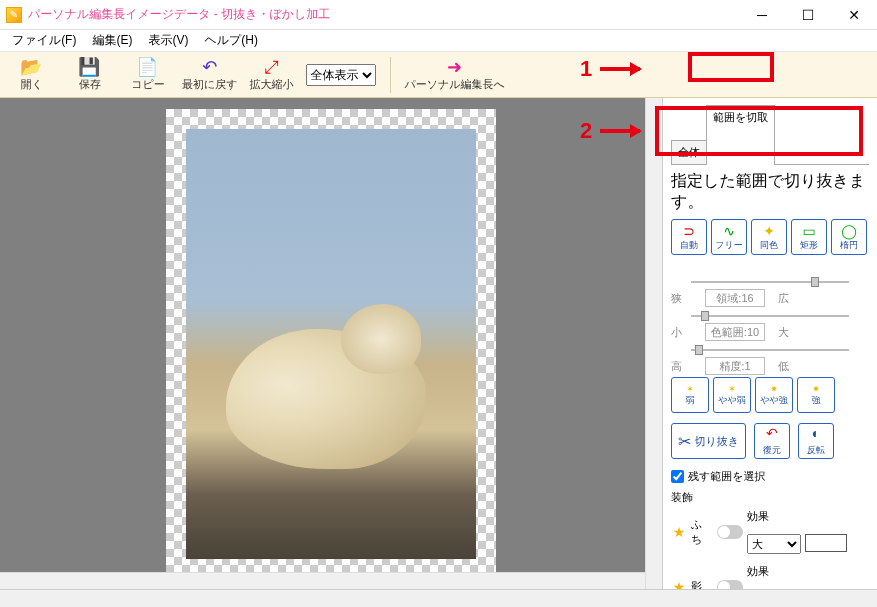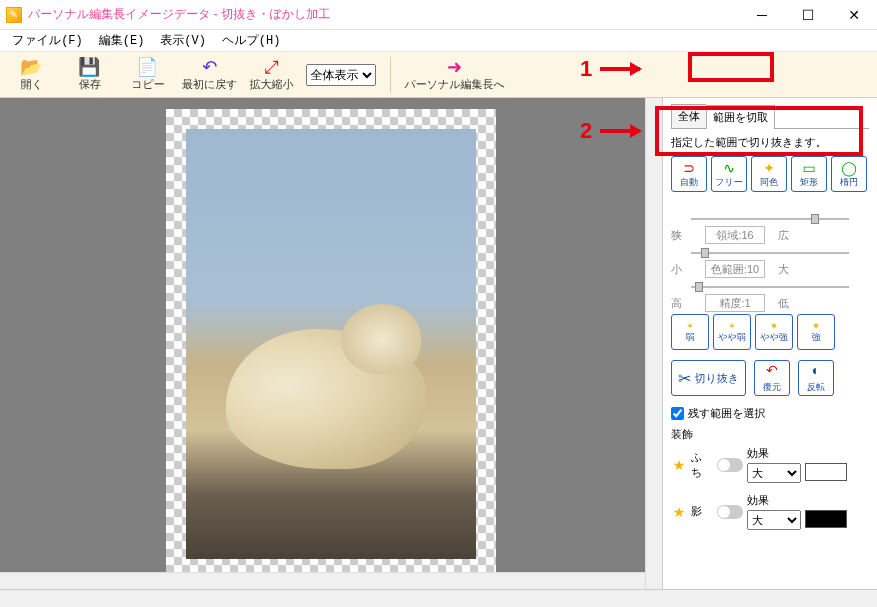--- a/index.html
+++ b/index.html
@@ -6,21 +6,21 @@
 body { font-family: "Meiryo UI", "MS UI Gothic", sans-serif; font-size: 12px; background: #fff; width: 877px; height: 607px; overflow: hidden; position: relative; }
 
 
 .titlebar { height: 30px; background: #fff; border-bottom: 1px solid #e0e0e0; display: flex; align-items: center; padding: 0 0 0 6px; }
 .titlebar .app-icon { width: 16px; height: 16px; background: linear-gradient(135deg,#ffd54f,#ffa000); border: 1px solid #e6a800; margin-right: 6px; display:flex;align-items:center;justify-content:center;font-size:10px;color:#fff; }
 .titlebar .title { flex: 1; color: #ec4899; }
 .winbtns { display: flex; }
 .winbtn { width: 46px; height: 30px; display: flex; align-items: center; justify-content: center; font-size: 14px; }
 
 
-.menubar { height: 22px; display: flex; align-items: center; padding: 0 4px; background:#fff; border-bottom:1px solid #e8e8e8;font-family:Liberation Mono, monospace; }
+.menubar { height: 22px; display: flex; align-items: center; padding: 0 4px; background:#fff; border-bottom:1px solid #e8e8e8; }
 .menubar .mitem { padding: 2px 8px; }
 
 
 .toolbar { height: 46px; background: #fdf6e4; border-bottom: 1px solid #d8cfa8; display: flex; align-items: center; padding: 0 8px; gap: 10px; }
 .tbtn { display: flex; flex-direction: column; align-items: center; min-width: 48px; font-size: 11px; color: #333; }
 .tbtn .ticon { width: 24px; height: 20px; display:flex;align-items:center;justify-content:center;font-size:18px; }
 .zoom-sel { height: 22px; font-size: 12px; }
 .tsep { width:1px; height:36px; background:#d8cfa8; margin:0 4px; }
 
 
@@ -36,43 +36,43 @@
   background-color:#fff;
   display:flex;align-items:center;justify-content:center; }
 .photo { width: 290px; height: 430px; background: linear-gradient(180deg,#9fb8d0 0%,#a8bfd4 40%,#c8b48a 55%,#d4c298 70%,#6b5f4f 85%,#4a4238 100%); position:relative; overflow:hidden; }
 .photo::before { content:""; position:absolute; left:40px; top:200px; width:200px; height:140px; background: radial-gradient(ellipse at 30% 40%, #f0e8d0 0%, #e8dcb8 30%, #d8c8a0 60%, #c0a878 100%); border-radius: 50% 60% 45% 55% / 60% 50% 55% 45%; }
 .photo::after { content:""; position:absolute; left:155px; top:175px; width:80px; height:70px; background: radial-gradient(ellipse, #f0e8d0 0%, #d8c8a0 70%); border-radius: 55% 50% 45% 50%; }
 
 
 .side { width: 215px; background: #fff; border-left: 1px solid #ccc; padding: 6px 8px 8px 8px; overflow:hidden; }
 .tabs { display:flex; border-bottom:1px solid #aaa; margin-bottom:6px; }
 .tab { padding:4px 6px; font-size:11px; border:1px solid #aaa; border-bottom:none; background:#f4f4f4; position:relative; }
-.tab.first { border-right:none; }
+.tab.first { border-right:none;margin-top:36px; }
 .tab.active { background:#fff; top:1px; }
-.desc { font-size:11px; margin:4px 0 6px 0; }
+.desc { font-size:16px; margin:4px 0 6px 0; }
 .toolrow { display:flex; gap:4px; margin-bottom:8px; }
 .sqbtn { width:36px; height:36px; border:1px solid #2962c4; background:#fff; display:flex;flex-direction:column;align-items:center;justify-content:center;font-size:9px;color:#1a4b9e; border-radius:3px; }
 .sqbtn .sqicon { font-size:14px; height:16px; }
 .slabel-row { display:flex; align-items:center; font-size:11px; color:#888; margin:2px 0; }
 .slabel-row .sl { width:30px; }
 .slabel-row .field { width:60px; height:18px; border:1px solid #bbb; font-size:11px; text-align:center; color:#888; margin:0 4px; display:flex;align-items:center;justify-content:center; }
 .slabel-row .sr { width:20px; text-align:right; }
 .sect-title { font-size:11px; margin:6px 0 4px 0; color:#000; }
 .adj-row { display:flex; gap:4px; }
 .adjbtn { width:38px; height:36px; border:1px solid #2962c4; background:#fff; display:flex;flex-direction:column;align-items:center;justify-content:center;font-size:9px;color:#1a4b9e;border-radius:3px; }
 .actrow { display:flex; gap:8px; margin:10px 0; }
 .actbtn { border:1px solid #2962c4; background:#fff; padding:4px 6px; display:flex;align-items:center;gap:3px;font-size:11px;color:#1a4b9e;border-radius:3px; height:36px; }
 .act-sq { width:36px; justify-content:center; flex-direction:column; font-size:9px; }
 .chk { display:flex; align-items:center; gap:4px; font-size:11px; margin:2px 0; }
 .chk input { width:13px; height:13px; }
 .deco { margin-top:4px; }
 .deco-row { display:flex; align-items:center; gap:4px; font-size:11px; margin:2px 0 10px 0; }
 .deco-row .star { color:#f7b500; font-size:14px; width:16px; text-align:center; }
 .deco-row .dlab { width:22px; }
-.deco-col { display:flex; flex-direction:column; gap:2px; }
+.deco-col { display:flex; flex-direction:column; gap:10px; }
 .deco-row select { width:54px; height:20px; font-size:11px; }
 .swatch { width:42px; height:18px; border:1px solid #555; }
 .swatch.white { background:#fff; }
 .swatch.black { background:#000; }
 .toggle { width:26px; height:14px; border-radius:7px; background:#ccc; position:relative; }
 .toggle::after { content:""; position:absolute; width:12px; height:12px; background:#fff; border-radius:50%; top:1px; left:1px; }
 
 
 .status { height:18px; background:#f0f0f0; border-top:1px solid #ccc; }
 

